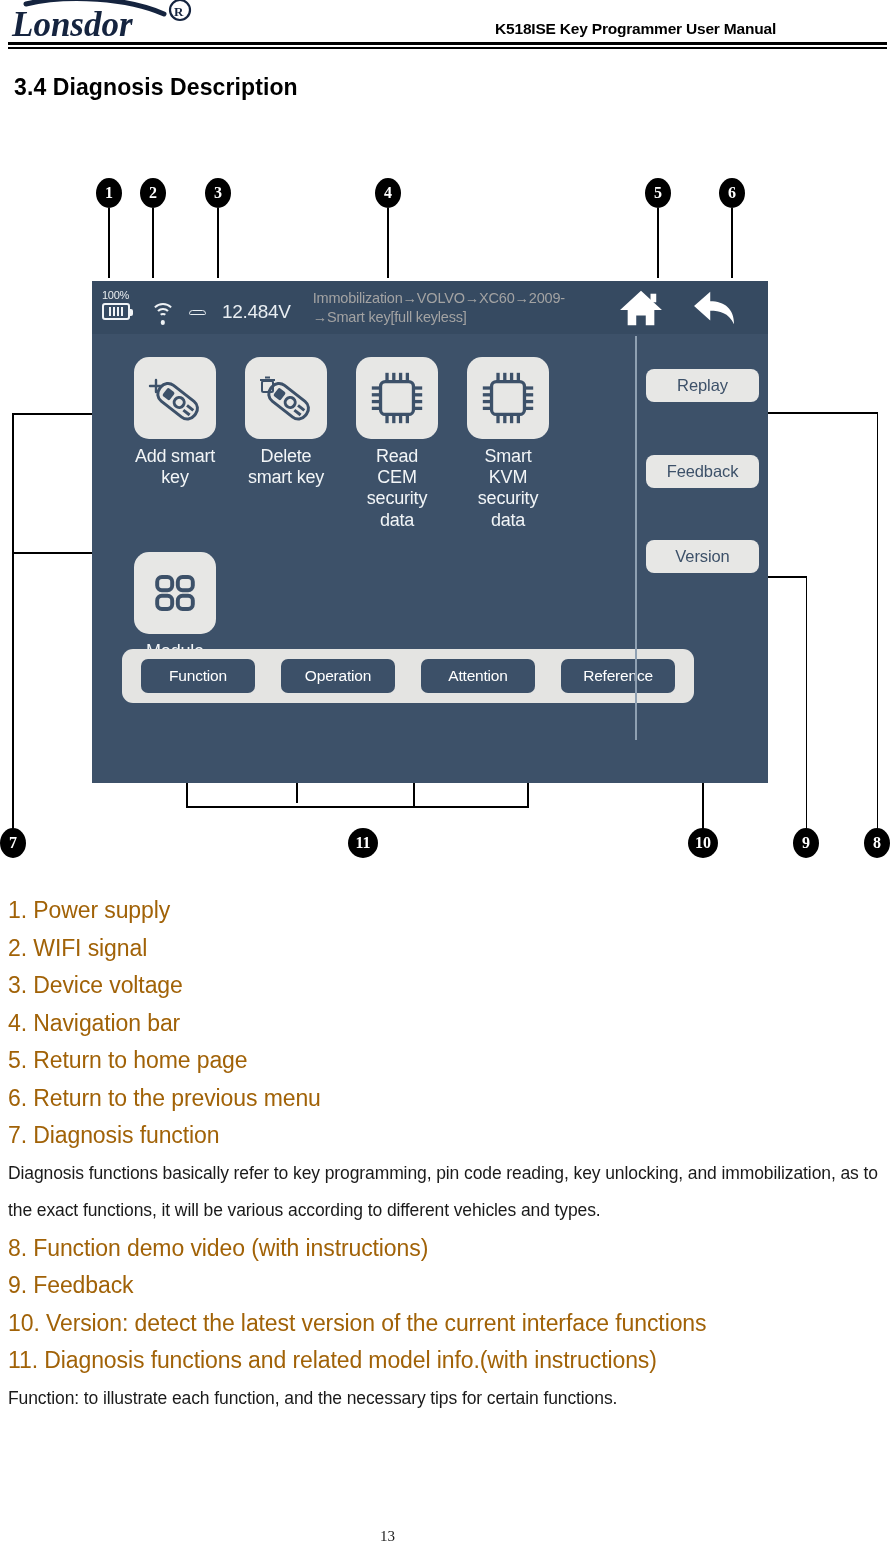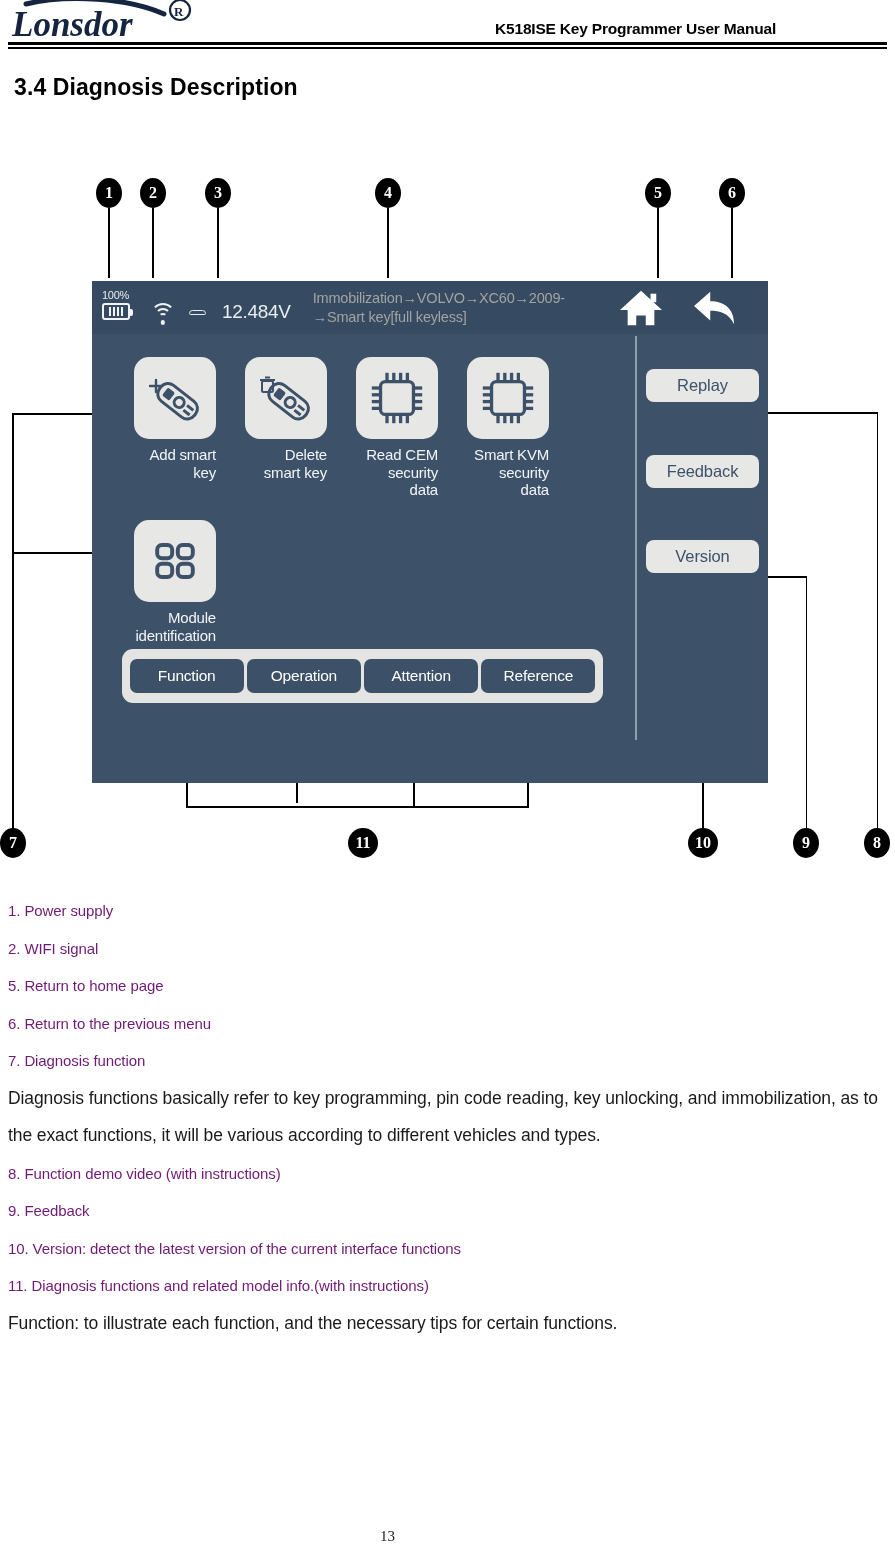--- a/index.html
+++ b/index.html
@@ -104,48 +104,48 @@
   
   .grid{position:absolute;left:42px;top:21px;width:480px;}
   .grow{display:flex;gap:29px;}
   .cell{width:82px;display:flex;flex-direction:column;align-items:center;}
   .tile{
     width:82px;height:82px;background:#e7e7e5;border-radius:15px;
     display:flex;align-items:center;justify-content:center;position:relative;
   }
   .tile svg{display:block;}
   .cap{
-    margin-top:7px;font-size:15px;color:#f2f5f7;text-align:right;line-height:1.18;
+    margin-top:7px;font-size:18px;color:#f2f5f7;text-align:center;line-height:1.18;
     letter-spacing:-.2px;
   }
 
   
   .tabbar{
-    position:absolute;left:30px;top:313px;width:481px;height:54px;
+    position:absolute;left:30px;top:313px;width:572px;height:54px;
     background:#e4e4e2;border-radius:11px;display:flex;align-items:center;
     justify-content:space-around;padding:0 6px;box-sizing:border-box;
   }
   .tab{
     background:#3c5068;color:#fff;border-radius:7px;font-size:15.5px;
     padding:8px 13px;min-width:88px;text-align:center;letter-spacing:-.2px;
   }
 
   
   .sbtn{
     position:absolute;left:11px;width:113px;height:33px;background:#e7e7e5;
     border-radius:8px;display:flex;align-items:center;justify-content:center;
     color:#3d5169;font-size:16.5px;letter-spacing:-.1px;
   }
   .sbtn.b1{top:33px;}
   .sbtn.b2{top:119px;}
   .sbtn.b3{top:204px;}
 
   
   .body-text{position:absolute;left:8px;top:892px;width:880px;}
-  .ln-item{font-size:15px;line-height:37.5px;color:#701a75;letter-spacing:-.1px;white-space:nowrap;}
+  .ln-item{font-size:23px;line-height:37.5px;color:#a16207;letter-spacing:-.1px;white-space:nowrap;}
   .para{font-size:17.5px;line-height:37.5px;color:#1a1a1a;letter-spacing:-.1px;}
   .pagenum{
     position:absolute;left:0;top:1528px;width:775px;text-align:center;
     font-size:15px;color:#1a1a1a;font-family:"Liberation Serif", serif;
   }
 </style>
 </head>
 <body>
 
 <div class="page-header">
@@ -384,20 +384,22 @@
         <div class="sbtn b2">Feedback</div>
         <div class="sbtn b3">Version</div>
       </div>
     </div>
   </div>
 </div>
 
 <div class="body-text">
   <div class="ln-item">1. Power supply</div>
   <div class="ln-item">2. WIFI signal</div>
+  <div class="ln-item">3. Device voltage</div>
+  <div class="ln-item">4. Navigation bar</div>
   <div class="ln-item">5. Return to home page</div>
   <div class="ln-item">6. Return to the previous menu</div>
   <div class="ln-item">7. Diagnosis function</div>
   <div class="para">Diagnosis functions basically refer to key programming, pin code reading, key unlocking, and immobilization, as to the exact functions, it will be various according to different vehicles and types.</div>
   <div class="ln-item">8. Function demo video (with instructions)</div>
   <div class="ln-item">9. Feedback</div>
   <div class="ln-item">10. Version: detect the latest version of the current interface functions</div>
   <div class="ln-item">11. Diagnosis functions and related model info.(with instructions)</div>
   <div class="para">Function: to illustrate each function, and the necessary tips for certain functions.</div>
 </div>

